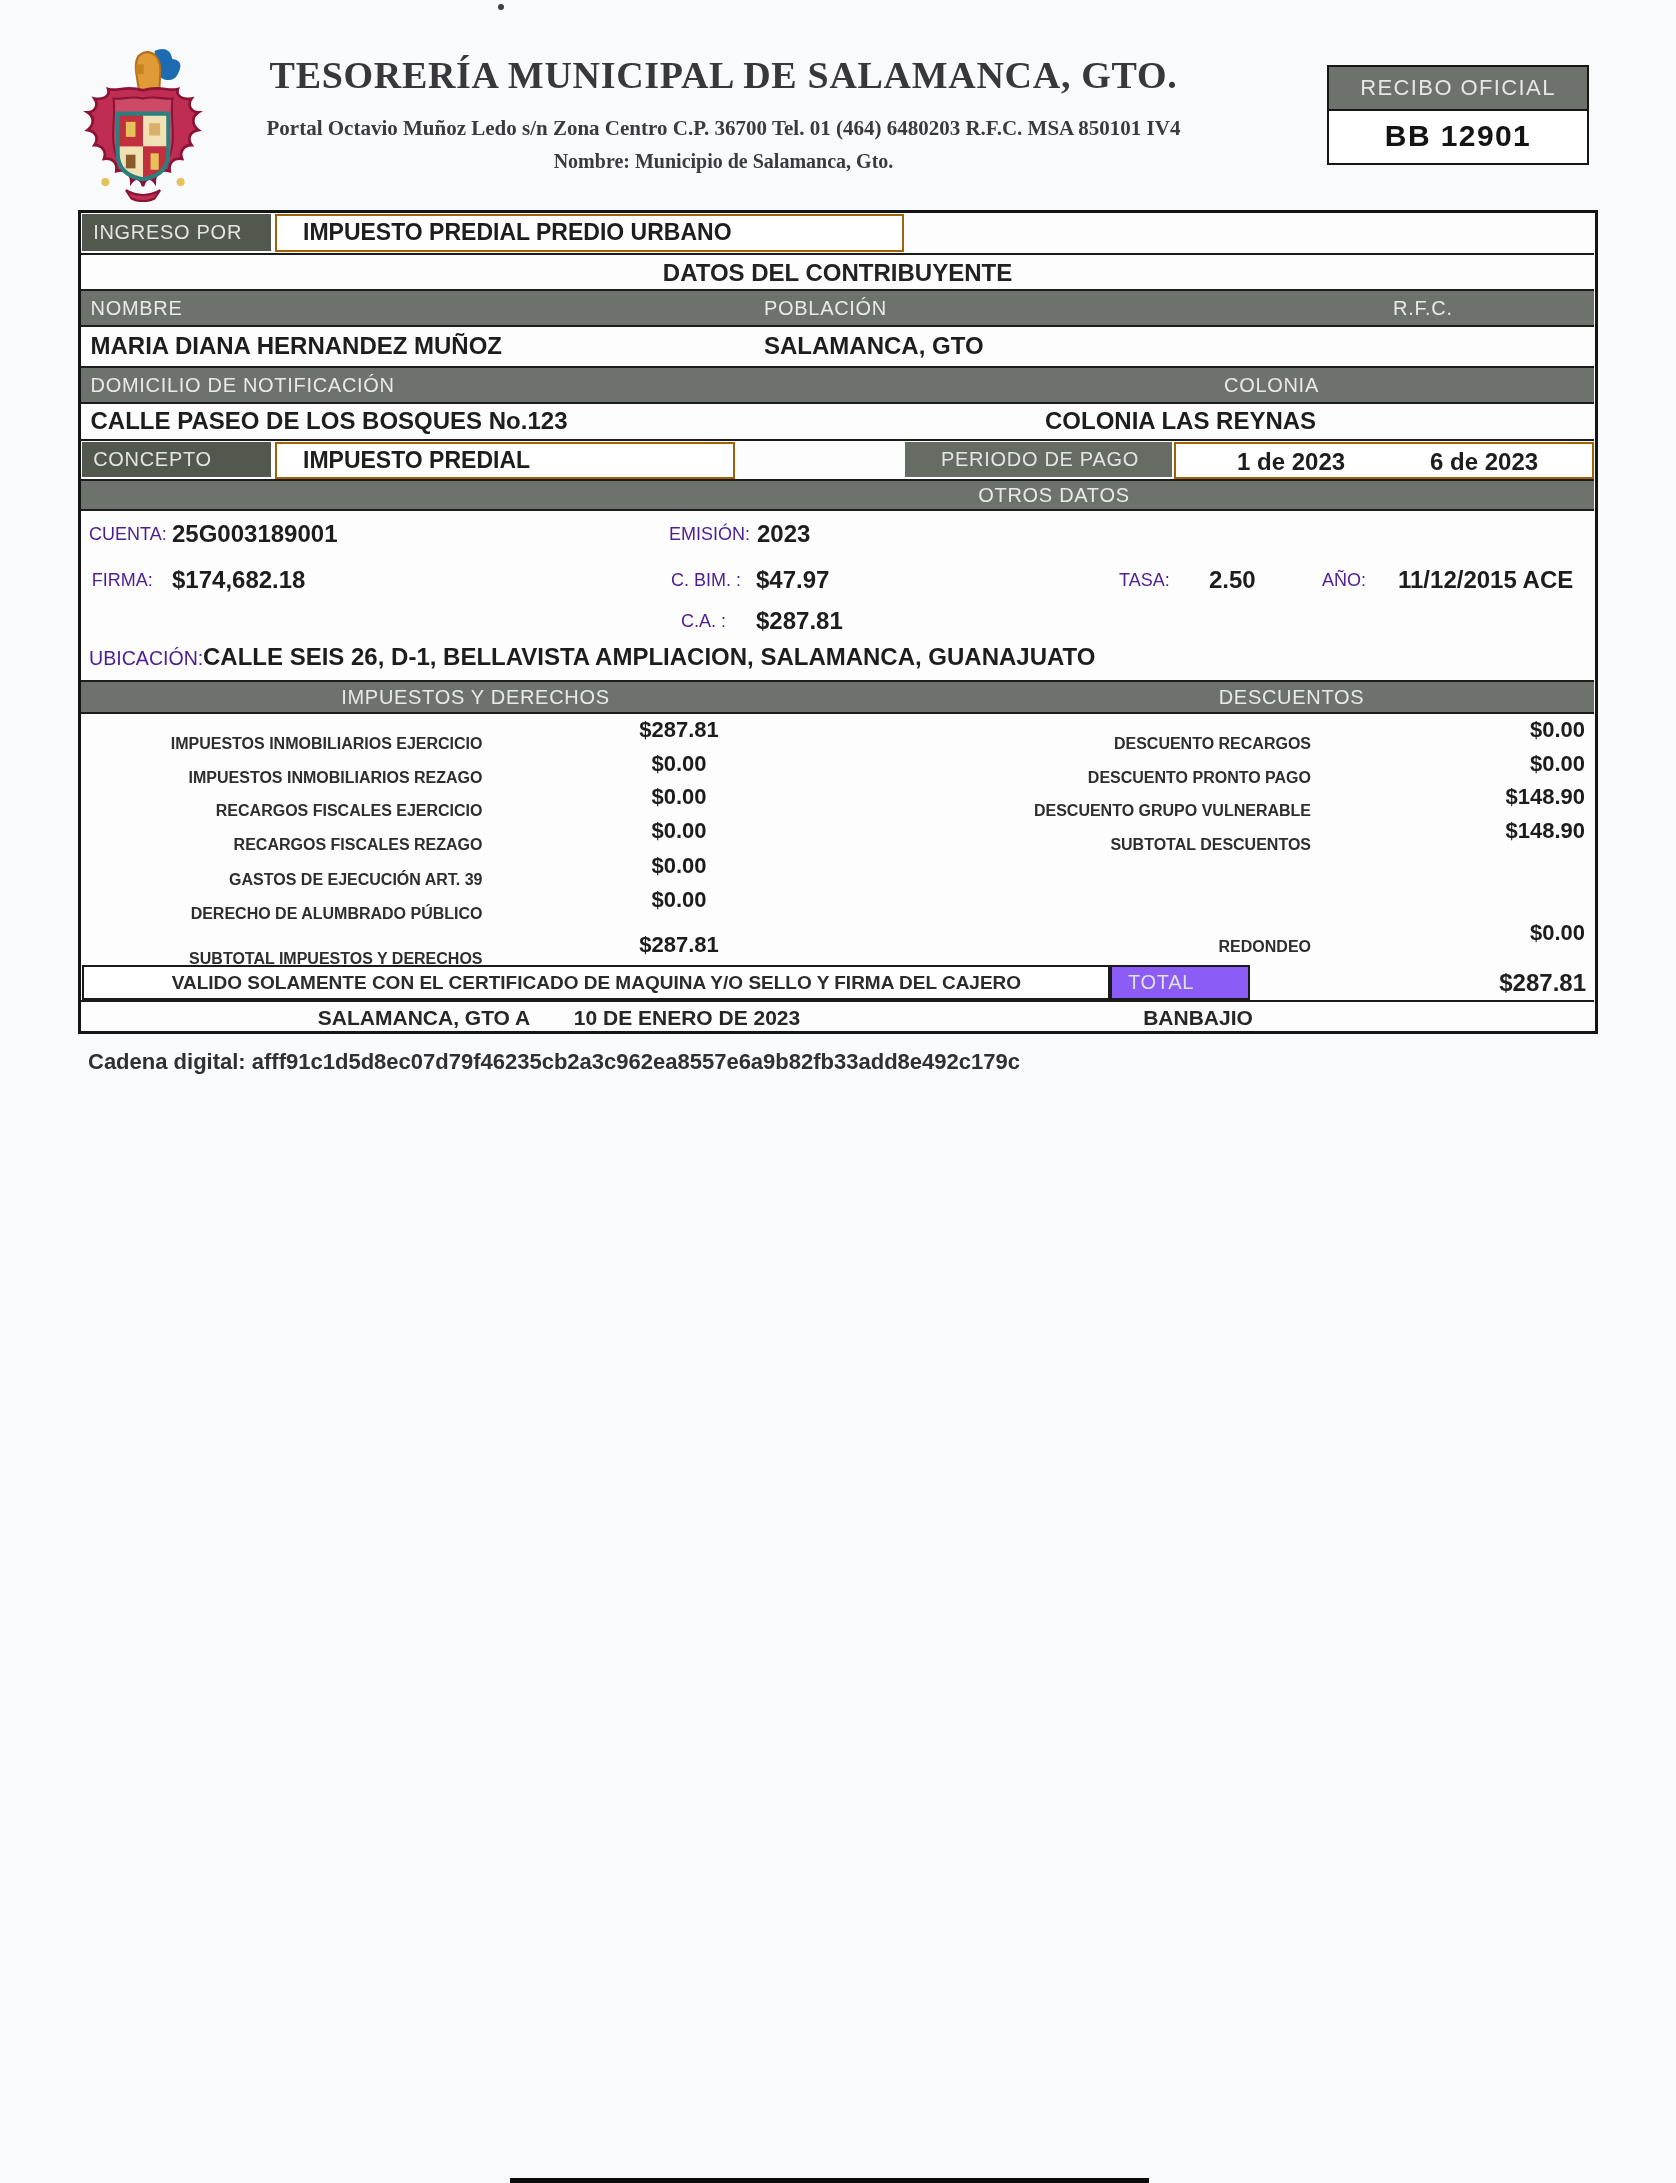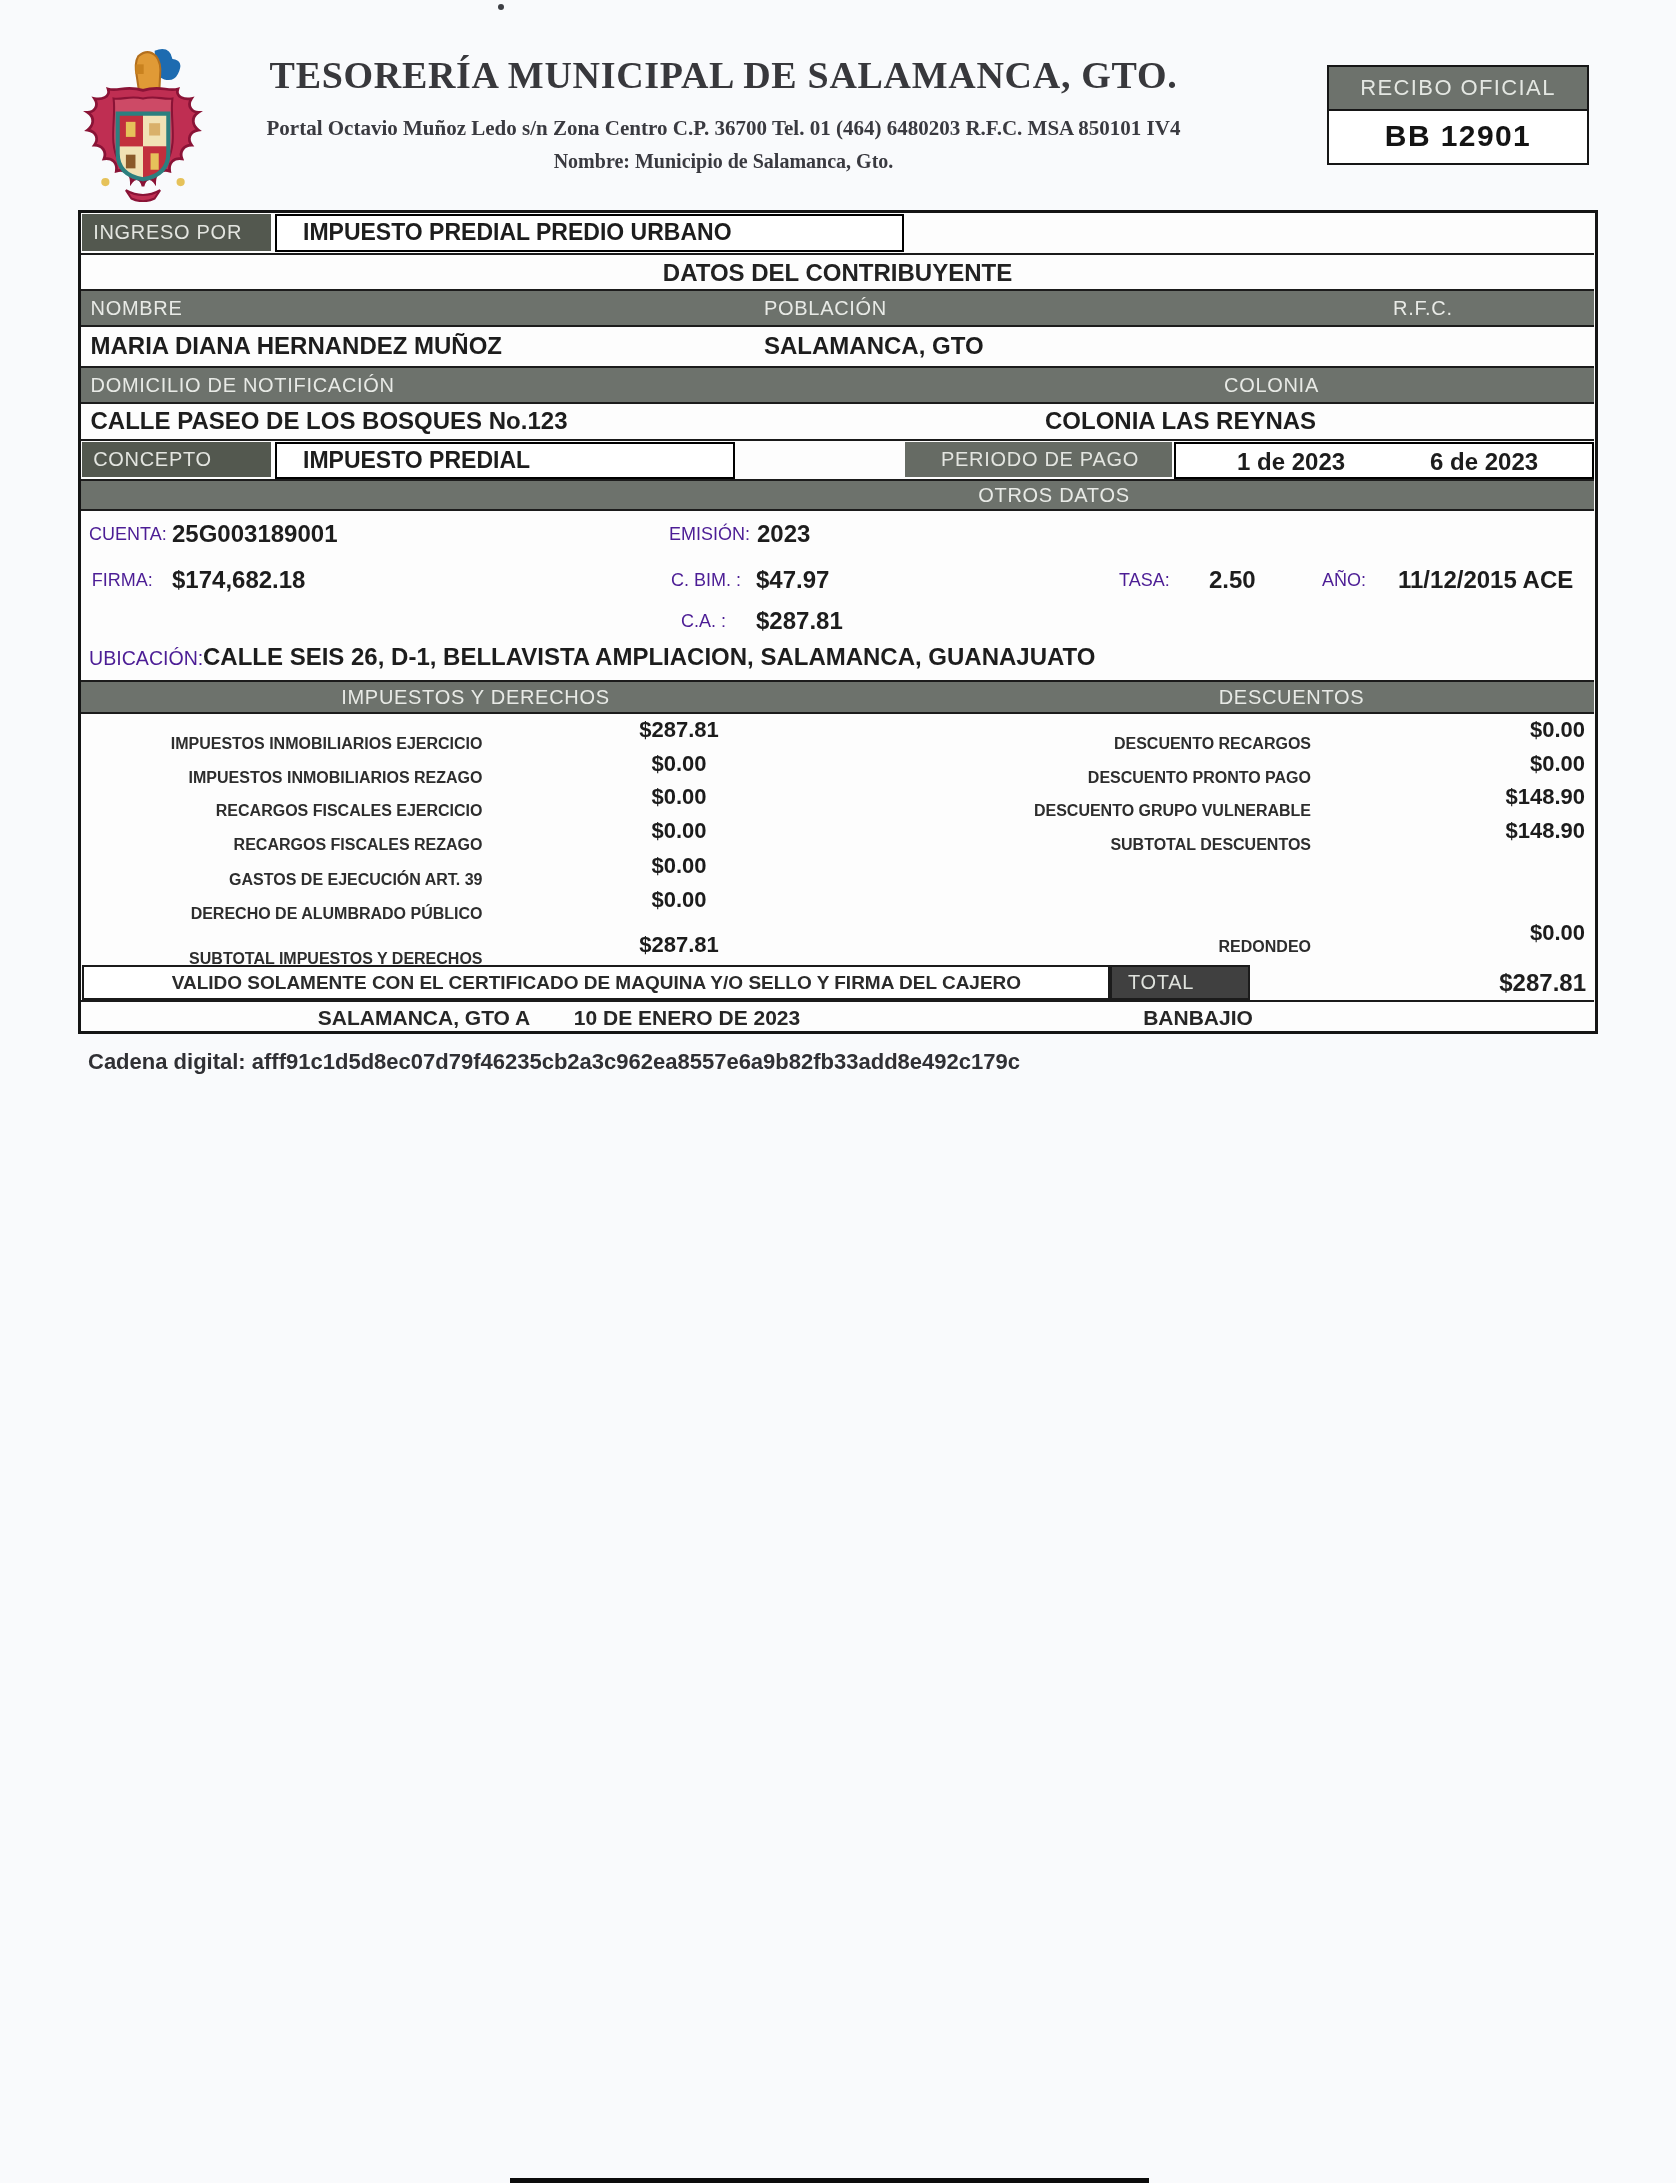--- a/index.html
+++ b/index.html
@@ -24,36 +24,36 @@
   
   .doc{position:absolute;left:78px;top:210px;width:1520px;height:824px;
     border:3.4px solid #151515;background:#fdfdfd;box-sizing:border-box;}
   .doc *{box-sizing:border-box;}
   .abs{position:absolute;}
   .band{position:absolute;left:0;width:1513px;background:#6d726c;
     border-top:2.7px solid #1c1c1c;border-bottom:2.7px solid #1c1c1c;color:#e8eae6;}
   .band-text{position:absolute;font-size:20px;letter-spacing:0.7px;top:50%;transform:translateY(-50%);white-space:nowrap;}
   .dark-box{position:absolute;background:#53584f;color:#e3e5e0;font-size:20px;letter-spacing:0.7px;
     display:flex;align-items:center;padding-left:10.8px;white-space:nowrap;}
-  .val-box{position:absolute;background:#ffffff;border:2px solid #000000;
+  .val-box{position:absolute;background:#ffffff;border:2px solid #a16207;
     display:flex;align-items:center;padding-left:26px;font-size:23px;font-weight:bold;color:#1d1d1d;white-space:nowrap;}
   .bigval{font-size:24px;font-weight:bold;color:#1d1d1d;white-space:nowrap;}
   .smlbl{font-size:18px;color:#4c1d95;white-space:nowrap;}
   .kv{position:absolute;white-space:nowrap;}
   .item-row{position:absolute;height:28px;}
   .item-row .item-label{position:absolute;top:16px;font-size:16px;font-weight:700;color:#2d2d2d;white-space:nowrap;}
   .item-row .item-value{position:absolute;top:-2px;font-size:22px;font-weight:700;color:#1c1c1c;white-space:nowrap;}
   .row-left .item-label{left:9.5px;width:392px;text-align:right;}
   .row-left .item-value{left:483px;width:230px;text-align:center;}
   .row-right .item-label{left:838px;width:392px;text-align:right;}
   .row-right .item-value{left:1369px;width:135px;text-align:right;}
   .valido-box{position:absolute;left:1.4px;top:752px;width:1028px;height:35px;background:#fff;
     border:2px solid #1b1b1b;display:flex;align-items:center;justify-content:center;
     font-size:19px;font-weight:600;color:#2b2b2b;white-space:nowrap;}
-  .total-box{position:absolute;left:1029px;top:752px;width:140px;height:35px;background:#404040;
+  .total-box{position:absolute;left:1029px;top:752px;width:140px;height:35px;background:#8b5cf6;
     border:2px solid #1b1b1b;display:flex;align-items:center;padding-left:16px;
     color:#dfe2dd;font-size:20px;letter-spacing:0.7px;}
   .total-val{position:absolute;left:1285px;top:756px;width:220px;text-align:right;
     font-size:24px;font-weight:bold;}
   .fecha-row{position:absolute;left:0;top:787px;width:1513px;height:30px;border-top:2.7px solid #1b1b1b;}
   .fecha-row span{position:absolute;top:4px;font-size:21px;font-weight:bold;color:#262626;text-align:center;white-space:nowrap;}
   .cadena{position:absolute;left:88px;top:1049px;font-size:22px;font-weight:bold;color:#303034;white-space:nowrap;}
   .artifact-dot{position:absolute;left:498px;top:4px;width:6px;height:6px;border-radius:50%;background:#3d3f44;}
   .artifact-strip{position:absolute;left:510px;top:2178px;width:639px;height:5.4px;background:#0c0c0c;}
 </style>

